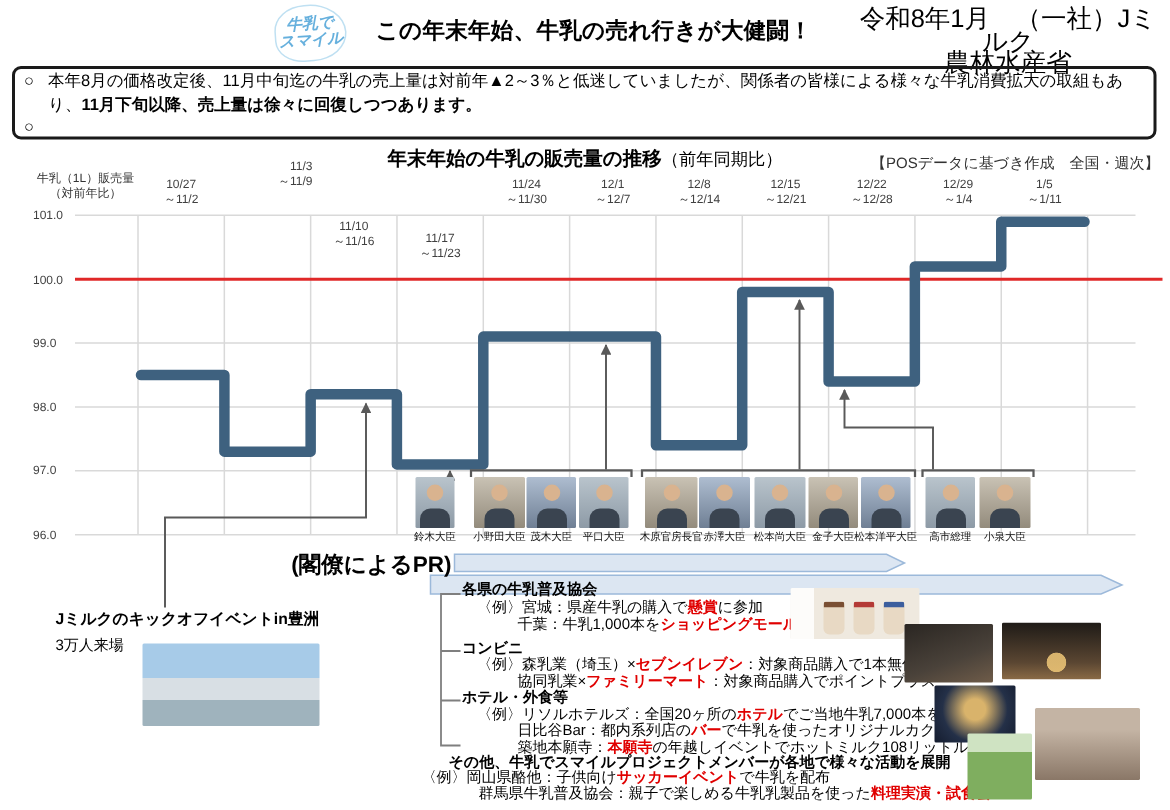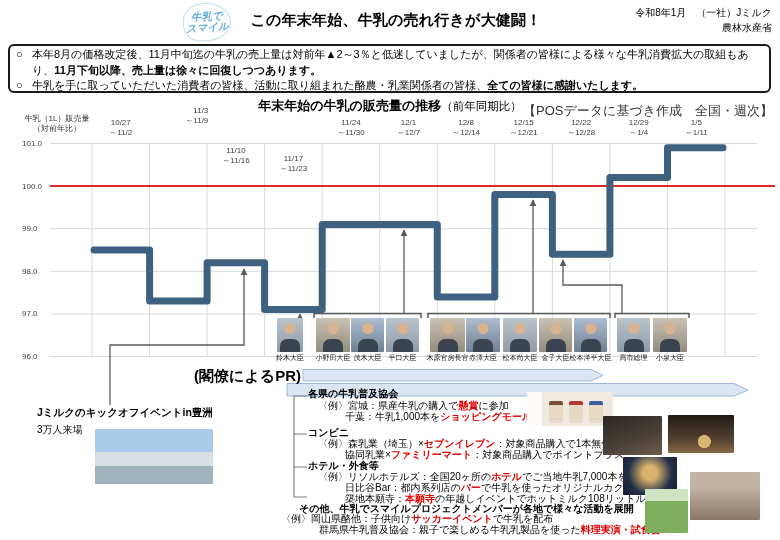--- a/index.html
+++ b/index.html
@@ -10,32 +10,32 @@
   }
   .abs { position:absolute; z-index:2; }
   #chart-layer { position:absolute; left:0; top:0; z-index:1; pointer-events:none; }
 
   
   .logo { left:183px; top:3px; width:48px; height:38px; text-align:center;
           color:#66b0dd; font-weight:bold; font-style:italic; font-size:10.5px;
           line-height:11px; transform:rotate(-4deg); padding-top:7px;
           border:1.5px solid #bfe0f2; border-radius:50% 60% 55% 45%; }
   .title { left:228px; top:11px; width:336px; text-align:center; font-size:15px; font-weight:bold; letter-spacing:.2px; }
-  .hdr-right { right:8px; top:6px; width:200px; text-align:right; font-size:10px; line-height:14.5px; }
+  .hdr-right { right:8px; top:6px; width:200px; text-align:center; font-size:17px; line-height:14.5px; }
 
   
   .notice { left:8px; top:44px; width:763px; height:49px; border:2px solid #1a1a1a; border-radius:6px;
             padding:1px 6px 0 6px; font-size:11px; line-height:15.6px; }
   .bullet { display:flex; }
   .bullet .mk { flex:none; width:16px; }
 
   
   .chart-title { left:180px; top:97px; width:420px; text-align:center; font-size:11.5px; }
   .chart-title b { font-size:13px; }
-  .pos-note { right:7px; top:102px; font-size:13px; color:#333; }
+  .pos-note { right:7px; top:102px; font-size:10px; color:#333; }
   .y-axis-title { left:18px; top:114px; width:78px; text-align:center; font-size:8px; line-height:9.5px; color:#333; }
   .ytick { position:absolute; z-index:2; left:22px; width:28px; text-align:left; font-size:8px; color:#404040; }
   .xlab  { position:absolute; z-index:2; text-align:center; font-size:8px; line-height:10px; color:#404040; white-space:pre-line; }
 
   
   .mp { position:absolute; z-index:2; top:318px; height:34px; border-radius:1px; overflow:hidden;
         background:linear-gradient(#b9c4cc,#8d9aa6); }
   .mp::before { content:""; position:absolute; top:5px; left:50%; transform:translateX(-50%);
         width:11px; height:11px; border-radius:50%; background:#d9b38f; }
   .mp::after { content:""; position:absolute; bottom:0; left:50%; transform:translateX(-50%);
@@ -134,21 +134,20 @@
     <div>農林水産省</div>
   </div>
 
   <div class="abs notice">
     <div class="bullet">
       <span class="mk">○</span>
       <span><span>本年8月の価格改定後、11月中旬迄の牛乳の売上量は対前年▲2～3％と低迷していましたが、関係者の皆様による様々な牛乳消費拡大の取組もあり、</span><b>11月下旬以降、売上量は徐々に回復しつつあります。</b></span>
     </div>
     <div class="bullet">
       <span class="mk">○</span>
-      <span><span>牛乳を手に取っていただいた消費者の皆様、活動に取り組まれた酪農・乳業関係者の皆様、</span><b>全ての皆様に感謝いたします。</b></span>
     </div>
   </div>
 
   <div class="abs chart-title">
     <b>年末年始の牛乳の販売量の推移</b><span>（前年同期比）</span>
   </div>
   <div class="abs pos-note">【POSデータに基づき作成　全国・週次】</div>
   <div class="abs y-axis-title">
     <div>牛乳（1L）販売量</div>
     <div>（対前年比）</div>

